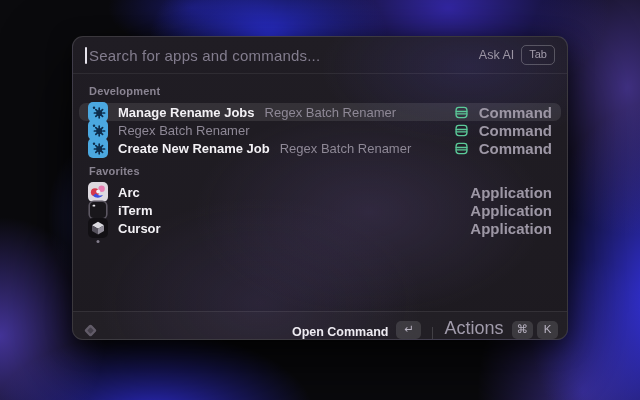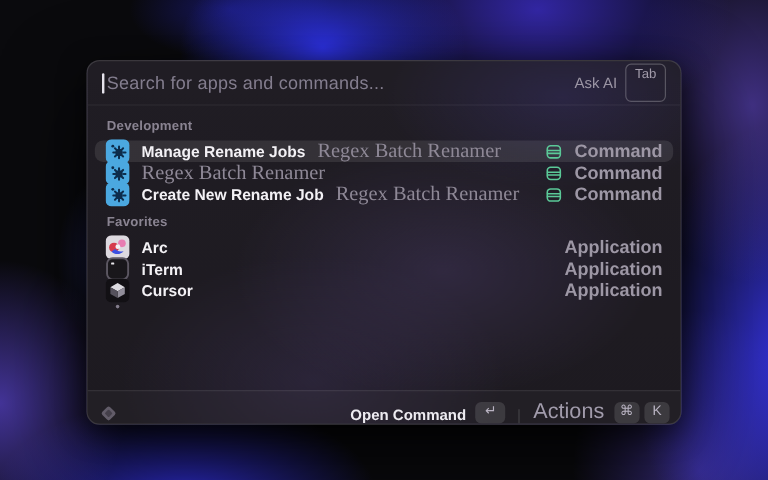--- a/index.html
+++ b/index.html
@@ -13,21 +13,21 @@
       radial-gradient(150px 210px at 98% 22%, rgba(108,79,226,0.55), rgba(108,79,226,0) 70%),
       radial-gradient(120px 60px at 30% 2%, rgba(40,40,200,0.45), rgba(40,40,200,0) 70%),
       radial-gradient(200px 280px at 104% 74%, rgba(56,54,243,0.95), rgba(56,54,243,0) 70%),
       radial-gradient(150px 190px at 91% 98%, rgba(94,72,224,0.55), rgba(94,72,224,0) 70%),
       radial-gradient(150px 170px at 0% 84%, rgba(92,70,212,0.7), rgba(92,70,212,0) 70%),
       radial-gradient(230px 120px at 24% 104%, rgba(52,50,242,0.85), rgba(52,50,242,0) 70%),
       radial-gradient(60px 100px at 14% 54%, rgba(70,80,230,0.28), rgba(70,80,230,0) 70%),
       #0a0a0d;
   }
   .window {
-    position:absolute; left:72px; top:50px; width:496px; height:304px;
+    position:absolute; left:72px; top:36px; width:496px; height:304px;
     border-radius:11px;
     border:1px solid rgba(255,255,255,0.13);
     box-shadow:0 28px 70px rgba(0,0,0,0.65), 0 6px 22px rgba(0,0,0,0.5);
     background:
       radial-gradient(250px 150px at 60% 58%, rgba(112,88,168,0.22), rgba(112,88,168,0) 70%),
       radial-gradient(210px 110px at 80% 10%, rgba(86,72,194,0.20), rgba(86,72,194,0) 70%),
       radial-gradient(230px 150px at 38% 88%, rgba(104,82,164,0.18), rgba(104,82,164,0) 70%),
       linear-gradient(#201d24, #1d1a20);
     display:flex; flex-direction:column;
     overflow:hidden;
@@ -42,42 +42,42 @@
   .caret { width:2px; height:17px; background:#e6e3ec; border-radius:1px; margin-right:2px; }
   .search-placeholder {
     color:#837d8e; font-size:15px; letter-spacing:0.2px;
     flex:1 1 auto; white-space:nowrap; overflow:hidden;
   }
   .askai { display:flex; align-items:center; gap:7px; }
   .askai-label { color:#9b95a4; font-size:12.5px; }
   .kbd-outline {
     color:#a29cab; font-size:11px; line-height:1;
     border:1px solid rgba(255,255,255,0.24); border-radius:5px;
-    padding:3px 7px 16px;
+    padding:3px 7px 4px;
   }
   
   .list { flex:1 1 auto; padding:3px 6px 2px; overflow:hidden; }
   .section-header {
     color:#8a8492; font-size:11px; font-weight:bold; letter-spacing:0.2px;
     padding:8px 10px 6px;
   }
   .row {
     height:18px; border-radius:7px;
     display:flex; align-items:center; gap:10px;
     padding:0 9px; cursor:default;
   }
   .row.selected { background:rgba(255,255,255,0.095); }
   .row-icon { width:20px; height:20px; flex:0 0 20px; position:relative; display:flex; }
   .row-icon svg { width:20px; height:20px; }
   .running-dot {
     position:absolute; left:50%; bottom:-5px; transform:translateX(-50%);
     width:3px; height:3px; border-radius:50%; background:#837d8c;
   }
   .row-title { color:#f3f1f5; font-size:13px; font-weight:bold; white-space:nowrap; }
-  .row-subtitle { color:#8e8896; font-size:17px; white-space:nowrap;font-family:Liberation Serif, serif; }
+  .row-subtitle { color:#8e8896; font-size:13px; white-space:nowrap; }
   .row-spacer { flex:1 1 auto; }
   .type-icon { width:15px; height:15px; display:flex; }
   .type-icon svg { width:15px; height:15px; }
   .row-type { color:#9d97a5; font-size:15px; white-space:nowrap;font-weight:bold; }
   .mono-badge {
     font-family:"DejaVu Sans Mono", monospace; font-size:10.5px; color:#9b95a3;
     border:1px solid rgba(255,255,255,0.17); border-radius:5px;
     padding:2px 7px 3px; line-height:1;
   }
   

